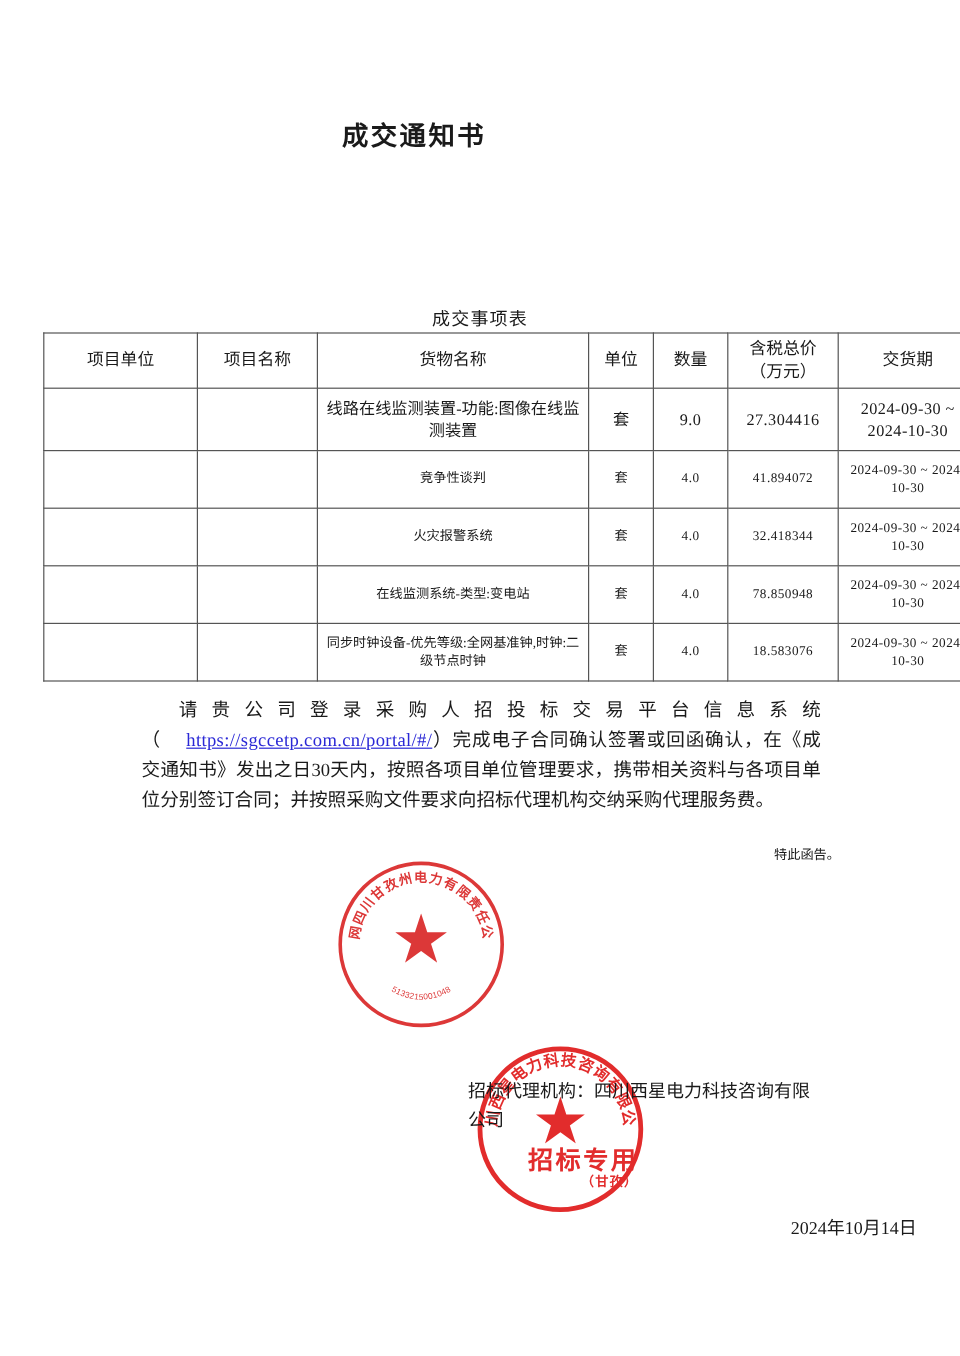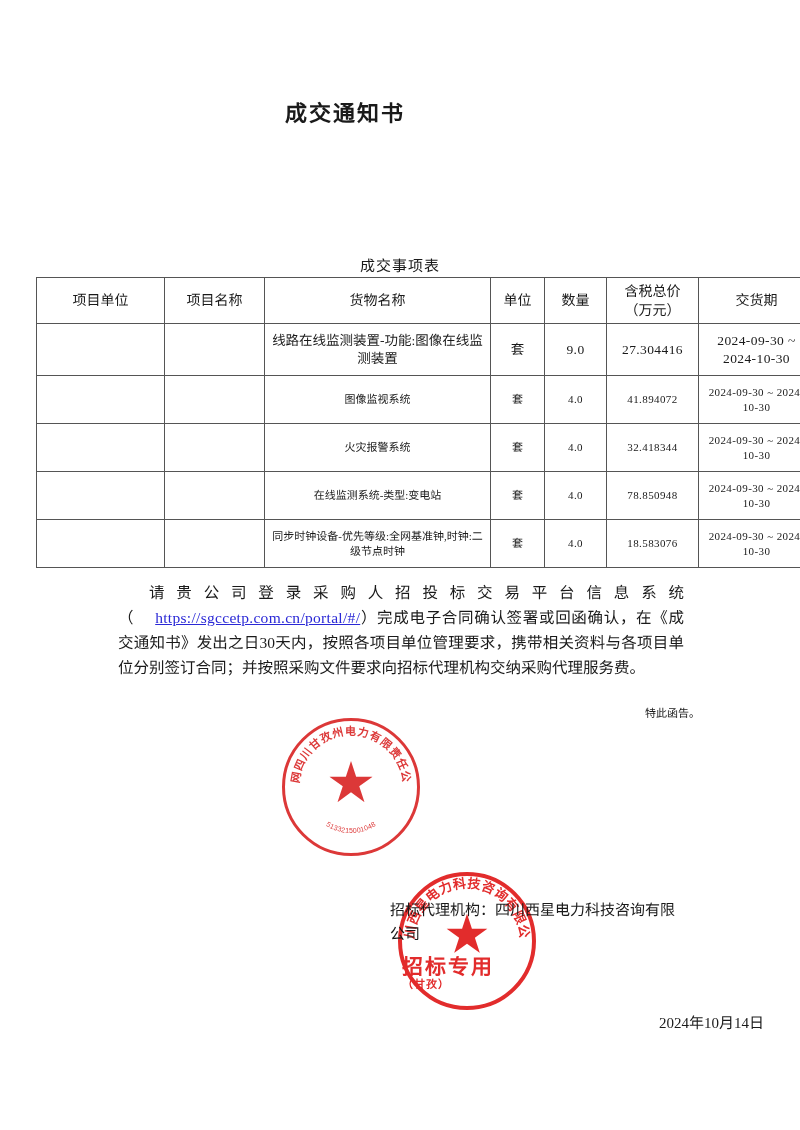--- a/index.html
+++ b/index.html
@@ -214,21 +214,21 @@
   }
   .seal-official .seal-star {
     font-size: 46px;
     top: 48%;
     color: #d81d1d;
   }
   .seal-bottom-text {
     position: absolute;
     left: 0;
     width: 100%;
-    text-align: left;
+    text-align: right;
     color: #e01b1b;
     font-weight: bold;
     font-family: Liberation Serif, serif;
   }
   .seal-agency .seal-main-text {
     top: 74px;
     font-size: 21px;
     letter-spacing: 2px;
   }
   .seal-agency .seal-sub-text {
@@ -296,21 +296,21 @@
           <td class="cell-empty"></td>
           <td>线路在线监测装置-功能:图像在线监测装置</td>
           <td>套</td>
           <td class="num">9.0</td>
           <td class="num">27.304416</td>
           <td class="num">2024-09-30 ~ 2024-10-30</td>
         </tr>
         <tr>
           <td class="cell-empty"></td>
           <td class="cell-empty"></td>
-          <td>图像监视系统</td>
+          <td>竞争性谈判</td>
           <td>套</td>
           <td class="num">4.0</td>
           <td class="num">41.894072</td>
           <td class="num">2024-09-30 ~ 2024-10-30</td>
         </tr>
         <tr>
           <td class="cell-empty"></td>
           <td class="cell-empty"></td>
           <td>火灾报警系统</td>
           <td>套</td>

